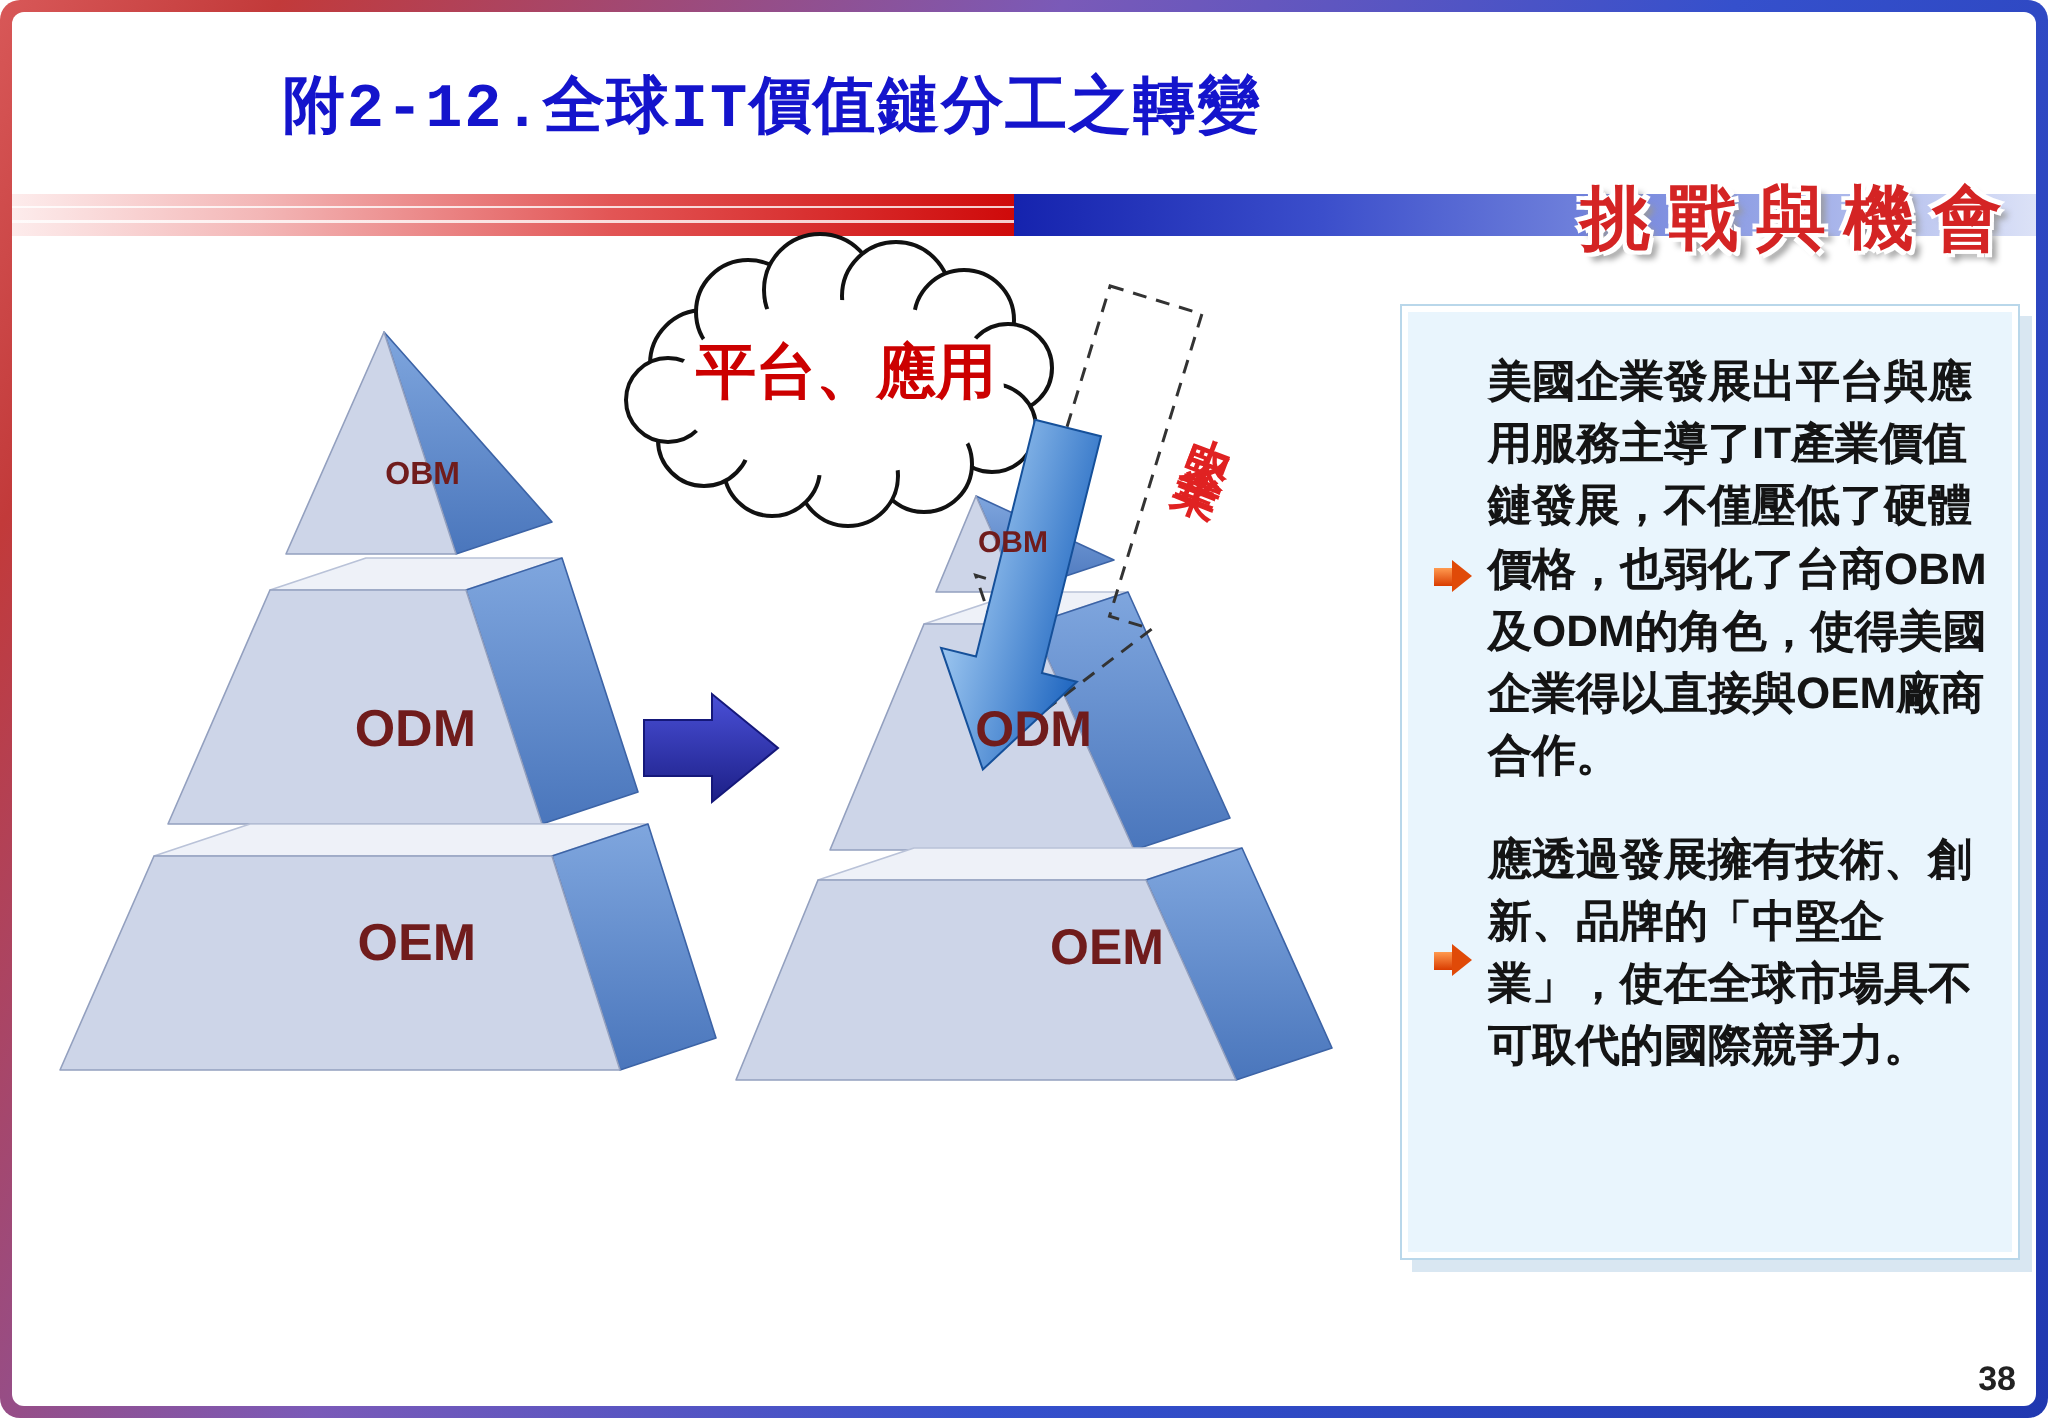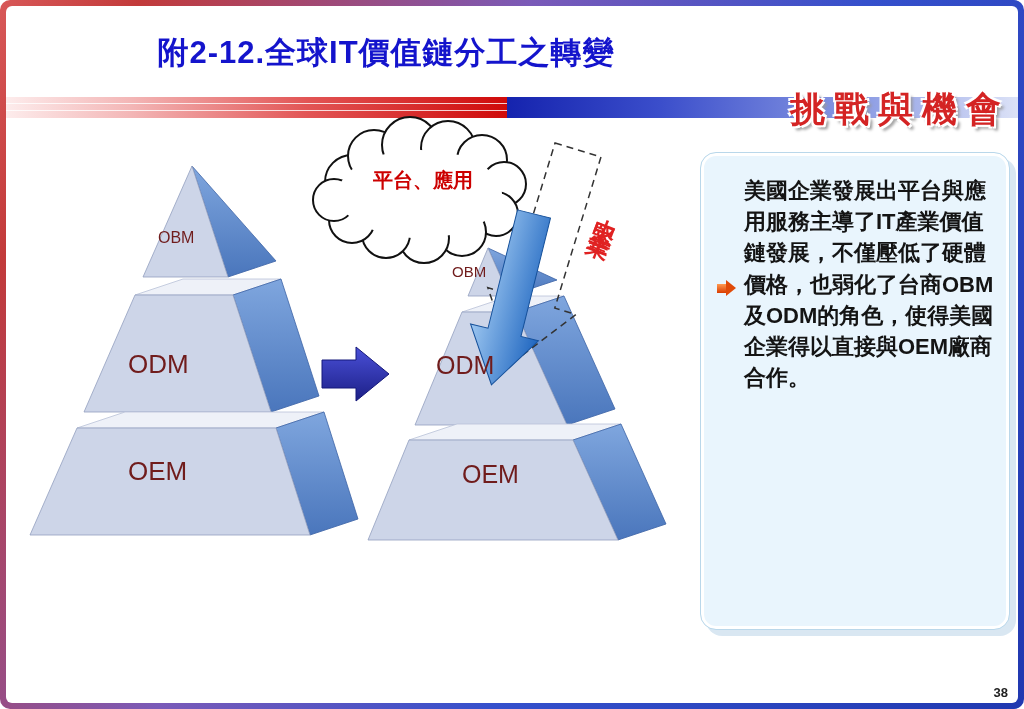--- a/index.html
+++ b/index.html
@@ -12,21 +12,21 @@
     border-radius: 10px;
     overflow: hidden;
   }
   .slide-bg {
     position: absolute; left: 6px; top: 6px; right: 6px; bottom: 6px;
     background: #ffffff; border-radius: 6px; z-index: 0;
   }
 
   .title {
     position: absolute; left: 6px; top: 32px; width: 760px; text-align: center;
-    font-family: Liberation Sans, sans-serif; font-weight: bold; font-size: 31px;
+    font-family: Liberation Mono, monospace; font-weight: bold; font-size: 31px;
     color: #1414cc; letter-spacing: 1px; z-index: 5;
   }
 
   .bar { position: absolute; top: 97px; left: 6px; right: 6px; height: 21px; display: flex; z-index: 1; }
   .bar-left {
     width: 49.5%; height: 100%; position: relative;
     background: linear-gradient(to right, #fdecec 0%, #f3b6b6 25%, #e25555 60%, #cf0a0a 100%);
   }
   .bar-left::after {
     content: ""; position: absolute; inset: 0;
@@ -41,55 +41,55 @@
     position: absolute; top: 86px; right: 14px; z-index: 6;
     font-weight: bold; font-size: 35px; letter-spacing: 9px; color: #d42424;
     text-shadow: -2px -2px 0 #ffffff, 2px -2px 0 #ffffff, -2px 2px 0 #ffffff,
                   2px 2px 0 #ffffff, 4px 4px 3px #9a9a9a;
     white-space: nowrap;
   }
 
   .diagram-svg { position: absolute; left: 0; top: 0; width: 1024px; height: 709px; z-index: 1; }
 
   .pyr-label {
-    position: absolute; z-index: 2; font-weight: normal; color: #701c1c; text-align: left;
+    position: absolute; z-index: 2; font-weight: bold; color: #701c1c; text-align: right;
   }
   #obm-left  { left: 158px; top: 229px; width: 72px;  font-size: 16px; }
   #odm-left  { left: 128px; top: 349px; width: 110px; font-size: 26px; }
   #oem-left  { left: 128px; top: 456px; width: 110px; font-size: 26px; }
   #obm-right { left: 452px; top: 263px; width: 72px;  font-size: 15px; }
   #odm-right { left: 436px; top: 351px; width: 110px; font-size: 25px; }
   #oem-right { left: 462px; top: 460px; width: 120px; font-size: 25px; }
 
   .cloud-text {
     position: absolute; left: 338px; top: 167px; width: 170px; z-index: 2; text-align: center;
-    font-family: "Liberation Serif", serif; font-weight: bold; font-size: 20px;
+    font-family: "Liberation Serif", serif; font-weight: bold; font-size: 30px;
     line-height: 1.3; color: #cc0000;
   }
 
   .diag-label {
     position: absolute; left: 601px; top: 203px; z-index: 3;
     writing-mode: vertical-rl; text-orientation: upright;
     transform: rotate(21deg); transform-origin: top center;
     font-weight: bold; font-size: 23px; letter-spacing: 6px; color: #e02222;
     text-shadow: 0 0 2px #fff, 0 0 2px #fff, 1px 1px 0 #fff, -1px -1px 0 #fff;
   }
 
   .panel {
     position: absolute; left: 700px; top: 152px; width: 310px; height: 478px; z-index: 4;
-    background: #e9f5fd; border: 1px solid #b9d7ea; border-radius: 16px;
+    background: #e9f5fd; border: 1px solid #b9d7ea; border-radius: 0;
     box-shadow: 6px 6px 0 rgba(185,212,232,.55), inset 0 0 0 3px #ffffff;
     padding: 22px 14px 14px 16px;
   }
   .bullet { display: flex; gap: 8px; margin-bottom: 20px; font-size: 22px; font-weight: bold; color: #141414; line-height: 1.42; }
   .bullet-icon { flex: 0 0 auto; margin-top: 8px; display: flex; align-items: center; }
   .bullet-icon .stem { width: 9px; height: 9px; background: linear-gradient(180deg, #ff9a50, #d93c00); }
   .bullet-icon .head { width: 0; height: 0; border-left: 10px solid #e04a08; border-top: 8px solid transparent; border-bottom: 8px solid transparent; }
 
-  .page-num { position: absolute; right: 16px; bottom: 9px; font-weight: bold; font-size: 13px; color: #222; z-index: 5; }
+  .page-num { position: absolute; right: 16px; bottom: 9px; font-weight: bold; font-size: 17px; color: #222; z-index: 5; }
 </style>
 </head>
 <body>
 
 <div class="slide-frame">
   <div class="slide-bg"></div>
 
   <div class="title">附2-12.全球IT價值鏈分工之轉變</div>
 
   <div class="bar">
@@ -184,16 +184,23 @@
   <div class="diag-label">中堅企業</div>
 
   <div class="panel">
     <div class="bullet">
       <span class="bullet-icon">
         <span class="stem"></span>
           <span class="head"></span>
       </span>
       <span>美國企業發展出平台與應用服務主導了IT產業價值鏈發展，不僅壓低了硬體價格，也弱化了台商OBM及ODM的角色，使得美國企業得以直接與OEM廠商合作。</span>
     </div>
+    <div class="bullet">
+      <span class="bullet-icon">
+        <span class="stem"></span>
+          <span class="head"></span>
+      </span>
+      <span>應透過發展擁有技術、創新、品牌的「中堅企業」，使在全球市場具不可取代的國際競爭力。</span>
+    </div>
   </div>
 
   <div class="page-num">38</div>
 </div>
 
 </body></html>

